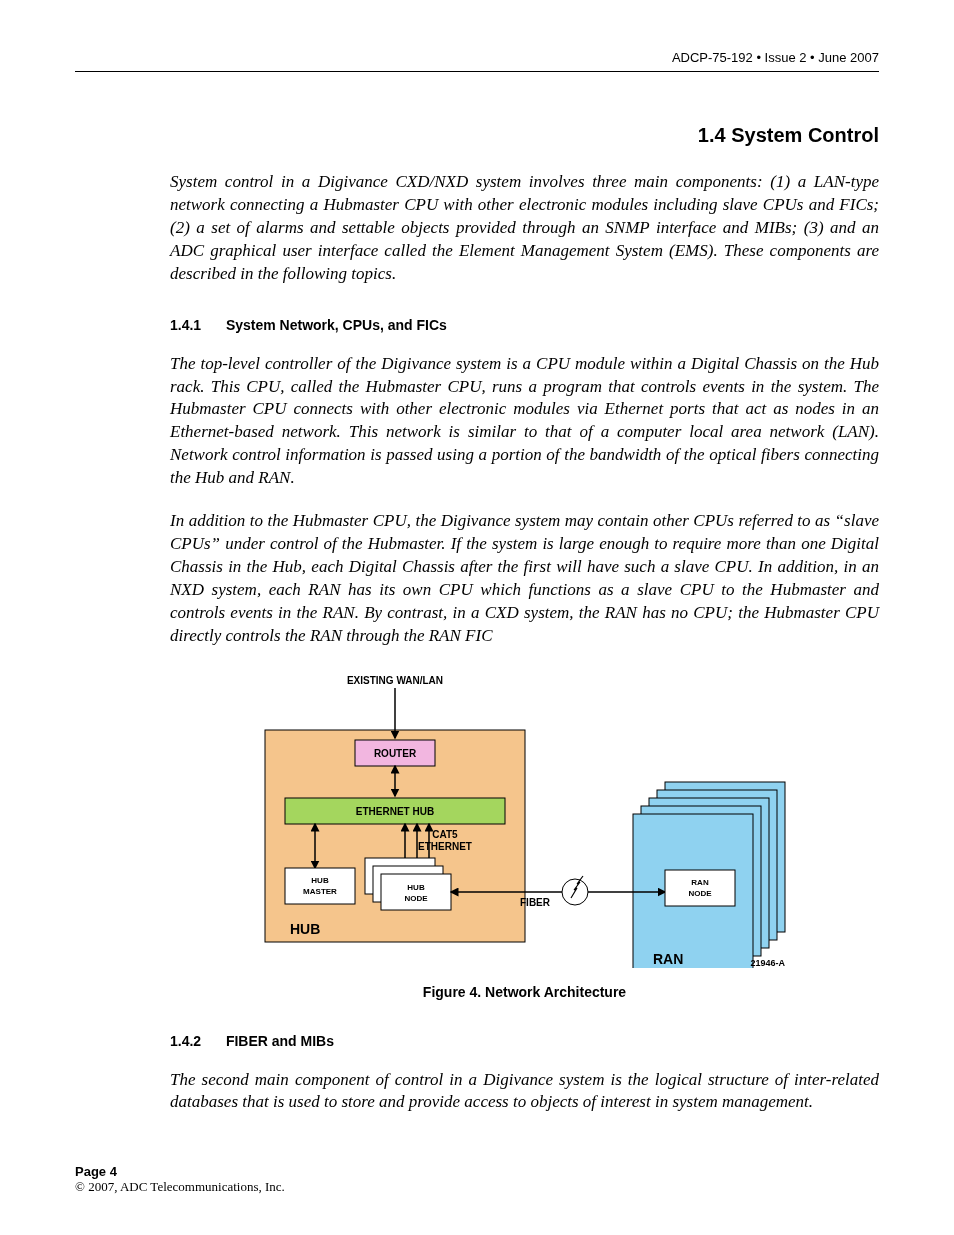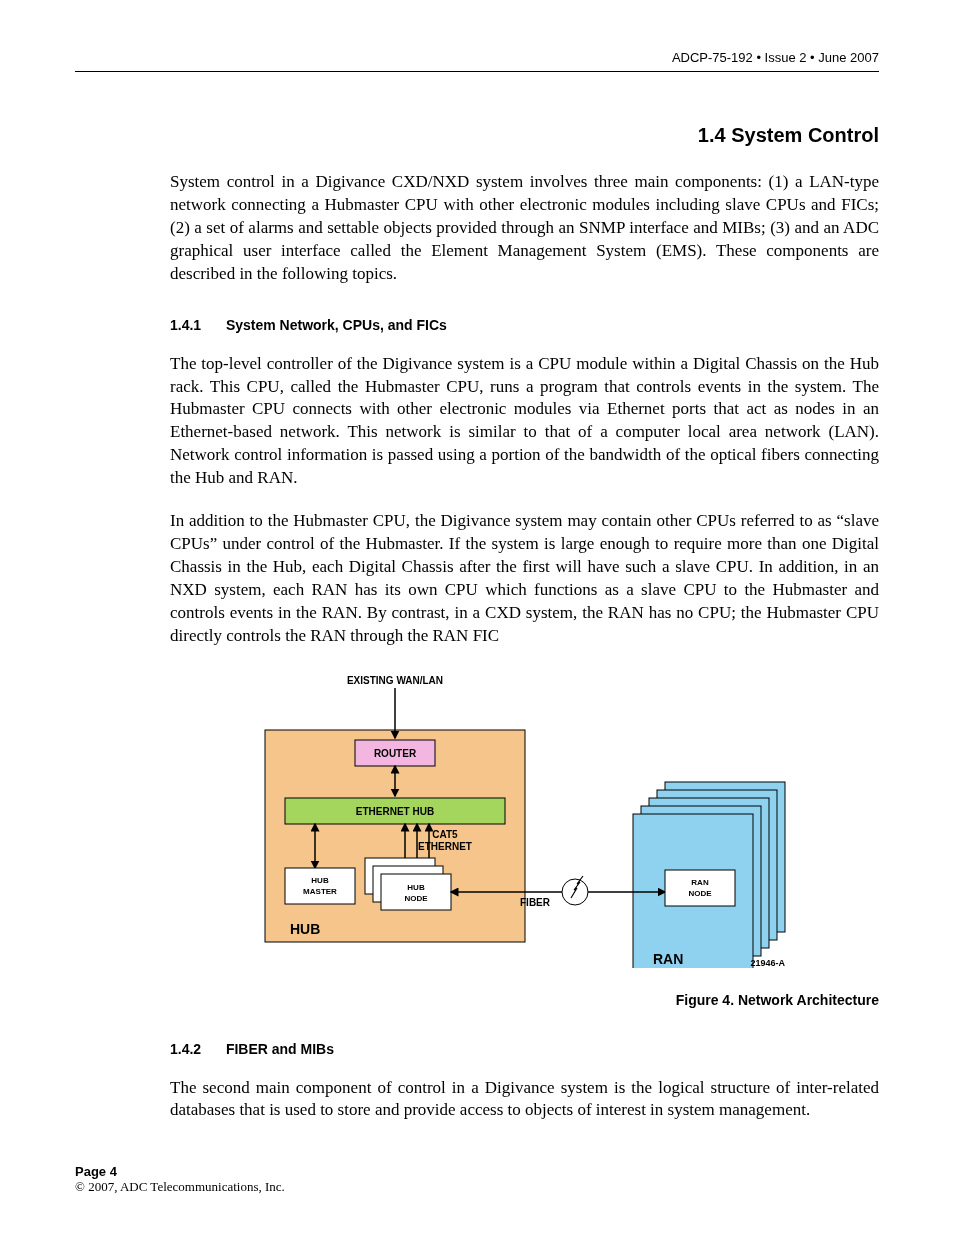--- a/index.html
+++ b/index.html
@@ -33,34 +33,34 @@
     margin: 0 0 24px 0;
     text-align: right;
   }
   .h2 .num { display: inline-block; width: 48px; }
   .body-text {
     margin-left: 95px;
     font-size: 17px;
     line-height: 1.35;
     text-align: justify;
   }
-  .para { margin-bottom: 20px; }
+  .para { margin-bottom: 20px; font-style: italic; }
   .h3 {
     font-family: Liberation Sans, sans-serif;
     font-weight: bold;
     font-size: 14px;
     margin: 30px 0 18px 0;
   }
   .h3 .num { display: inline-block; width: 52px; }
   .caption {
     font-family: Arial, Helvetica, sans-serif;
     font-weight: bold;
     font-size: 14px;
-    text-align: right;
-    margin: 16px 0 28px 0;
+    text-align: center;
+    margin: 8px 0 28px 0;
   }
   .footer {
     position: absolute;
     bottom: 40px;
     left: 75px;
     font-size: 13px;
   }
   .footer .pg {
     font-family: Arial, Helvetica, sans-serif;
     font-weight: bold;

